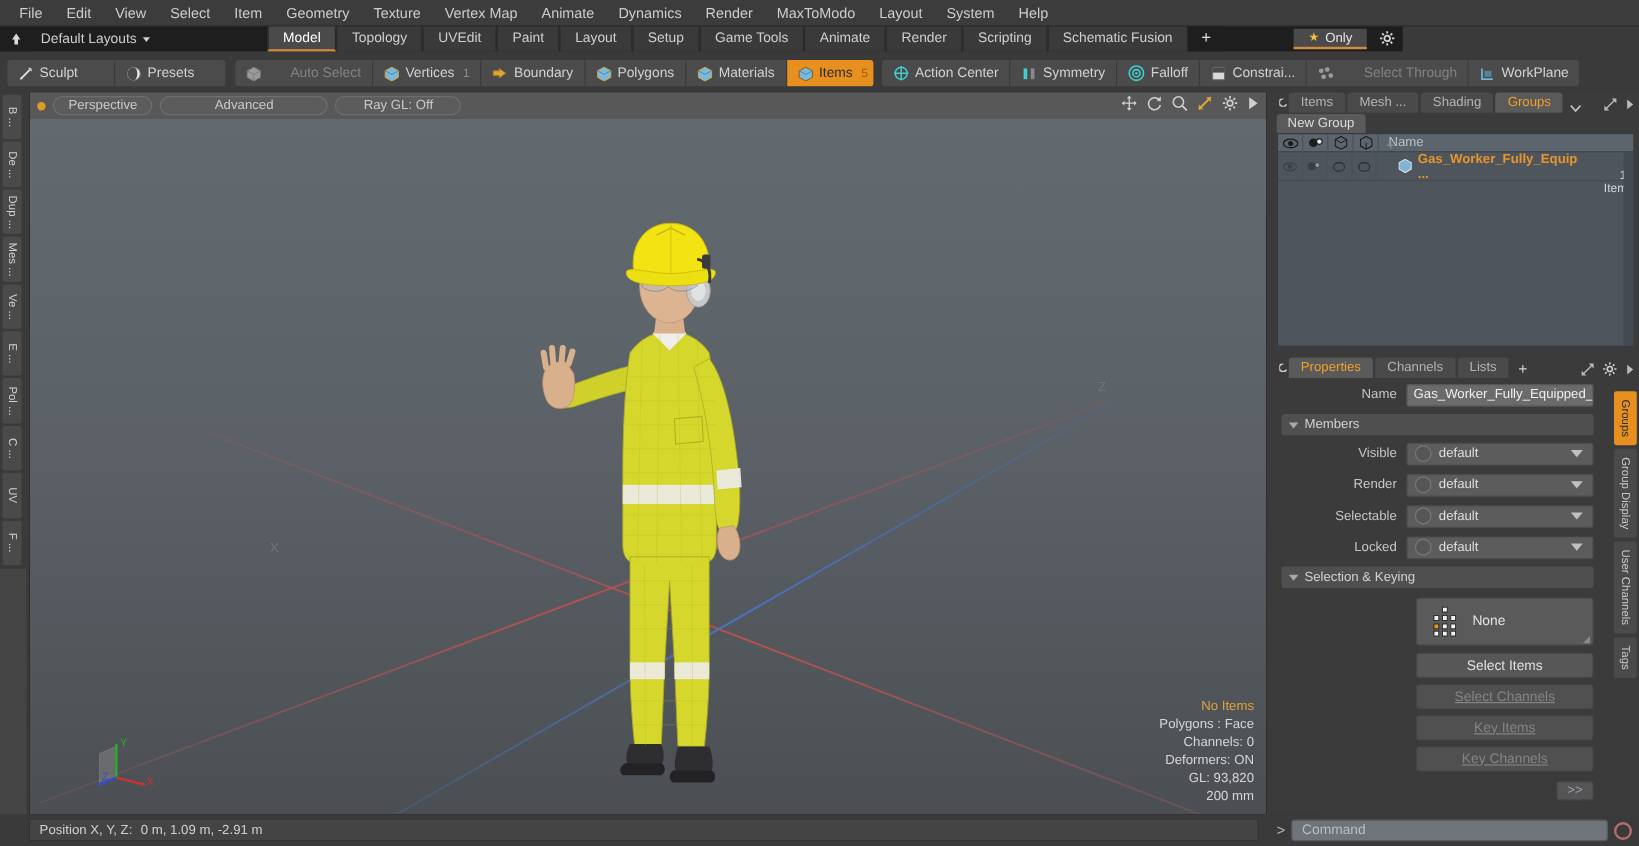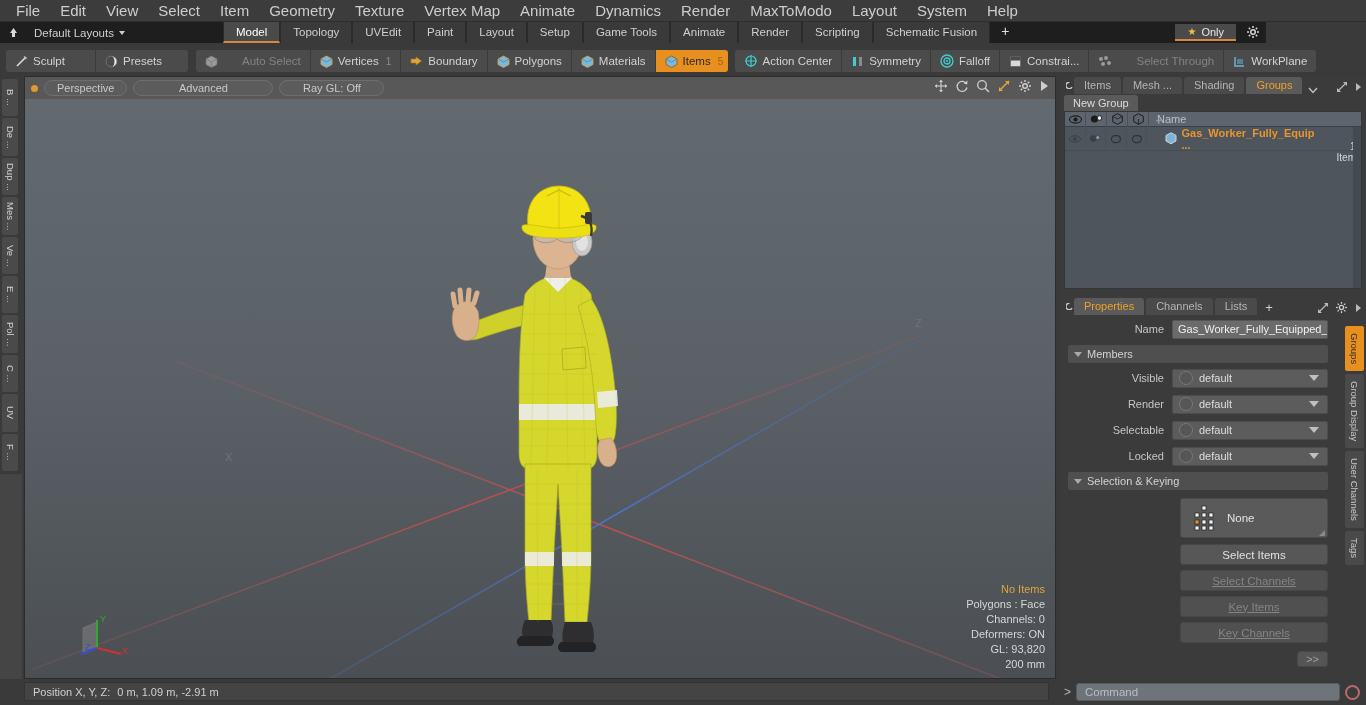--- a/index.html
+++ b/index.html
@@ -14,27 +14,27 @@
   }
   #app { position: relative; width: 1366px; height: 705px; background: #3a3a3a; }
 
   
   .menubar {
     position: absolute; left: 0; top: 0; width: 1366px; height: 22px;
     background: #3c3c3c; display: flex; align-items: center; padding-left: 6px;
     border-bottom: 1px solid #2e2e2e;
   }
   .menubar .mi {
-    padding: 0 10px; height: 22px; line-height: 22px; color: #cdcdcd; font-size: 15px;
+    padding: 0 10px; height: 22px; line-height: 22px; color: #cdcdcd; font-size: 12px;
     white-space: nowrap;
   }
 
   
   .layoutbar {
-    position: absolute; left: 0; top: 22px; width: 1266px; height: 21px;
+    position: absolute; left: 0; top: 22px; width: 1169px; height: 21px;
     background: #1e1e1e; display: flex; align-items: center;
   }
   .home-icon { width: 26px; height: 21px; display: flex; align-items: center; justify-content: center; }
   .layout-sel { padding: 0 8px; color: #cfcfcf; font-size: 11.5px; display:flex; align-items:center; gap:5px;}
   .caret-dn { width:0;height:0;border-left:3.5px solid transparent;border-right:3.5px solid transparent;border-top:4px solid #cfcfcf; display:inline-block;}
   .ltabs { display: flex; align-items: stretch; height: 21px; margin-left: 90px; }
   .ltab {
     padding: 0 12px; height: 21px; line-height: 20px; font-size: 11.5px; color: #cfcfcf;
     background: #3a3a3a; border-left: 1px solid #2a2a2a; border-right:1px solid #2a2a2a; white-space: nowrap;
   }

